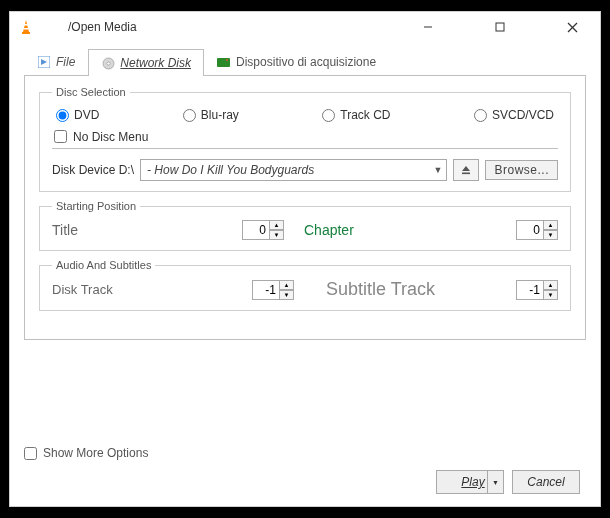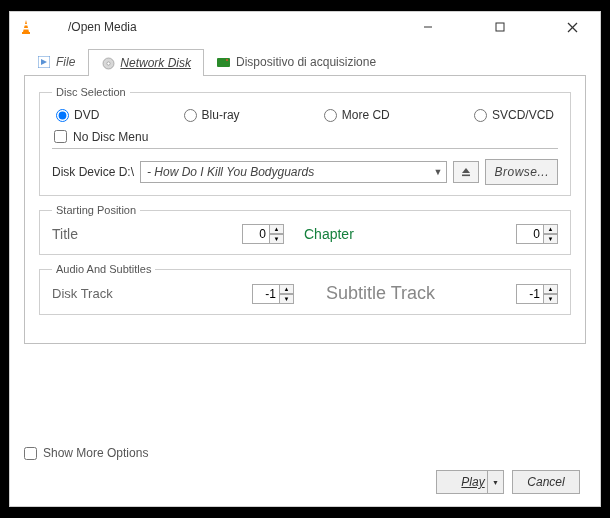--- a/index.html
+++ b/index.html
@@ -30,21 +30,21 @@
 .radio input { width: 13px; height: 13px; }
 .checkline { display: flex; align-items: flex-start; gap: 6px; margin: 0 0 4px 2px; font-size: 15px; color: #333; }
 .checkline input { width: 13px; height: 13px; }
 .hr { height: 1px; background: #bfbfbf; margin: 2px 0 10px 0; }
 
 .devrow { display: flex; align-items: center; gap: 6px; }
 .lbl { color: #333; white-space: nowrap; }
 .select { flex: 1; height: 22px; border: 1px solid #a9a9a9; background: #fff; display: flex; align-items: center; justify-content: space-between; padding: 0 4px 0 6px; font-style: italic; color: #444; }
 .select .chev { font-size: 9px; color: #555; }
 .eject { width: 26px; height: 22px; border: 1px solid #a9a9a9; background: #f4f4f4; display: flex; align-items: center; justify-content: center; }
-.browse { height: 26px; border: 1px solid #a9a9a9; background: #f2f2f2; padding: 0 8px; font-style: italic; color: #444; letter-spacing: 0.5px; display:flex; align-items:center;}
+.browse { height: 20px; border: 1px solid #a9a9a9; background: #f2f2f2; padding: 0 8px; color: #444; letter-spacing: 0.5px; display:flex; align-items:center;}
 
 .poscols { display: flex; align-items: center; }
 .poscols .lbl { width: 190px; color: #666; font-size: 14px; }
 .spin { display: flex; height: 20px; }
 .spin input { width: 28px; height: 20px; border: 1px solid #a9a9a9; text-align: right; padding-right: 3px; font-size: 12px; }
 .spin .btns { display: flex; flex-direction: column; width: 14px; }
 .spin .btns div { flex:1; border: 1px solid #a9a9a9; border-left: none; display:flex; align-items:center; justify-content:center; font-size:6px; background:#f4f4f4;}
 .chapterlbl { color:#15803d; font-size: 14px; margin-left: 20px;}
 .rightspin { margin-left: auto; }
 
@@ -135,21 +135,21 @@
     <label class="radio">
                 <input type="radio" name="dt" checked="" style="">
                 <span>DVD</span>
               </label>
     <label class="radio">
                 <input type="radio" name="dt" style="">
                 <span>Blu-ray</span>
               </label>
     <label class="radio">
                 <input type="radio" name="dt" style="">
-                <span>More CD</span>
+                <span>Track CD</span>
               </label>
     <label class="radio">
                 <input type="radio" name="dt" style="">
                 <span>SVCD/VCD</span>
               </label>
   </div>
   <label class="checkline">
               <input type="checkbox" style="">
               <span>No Disc Menu</span>
             </label>

